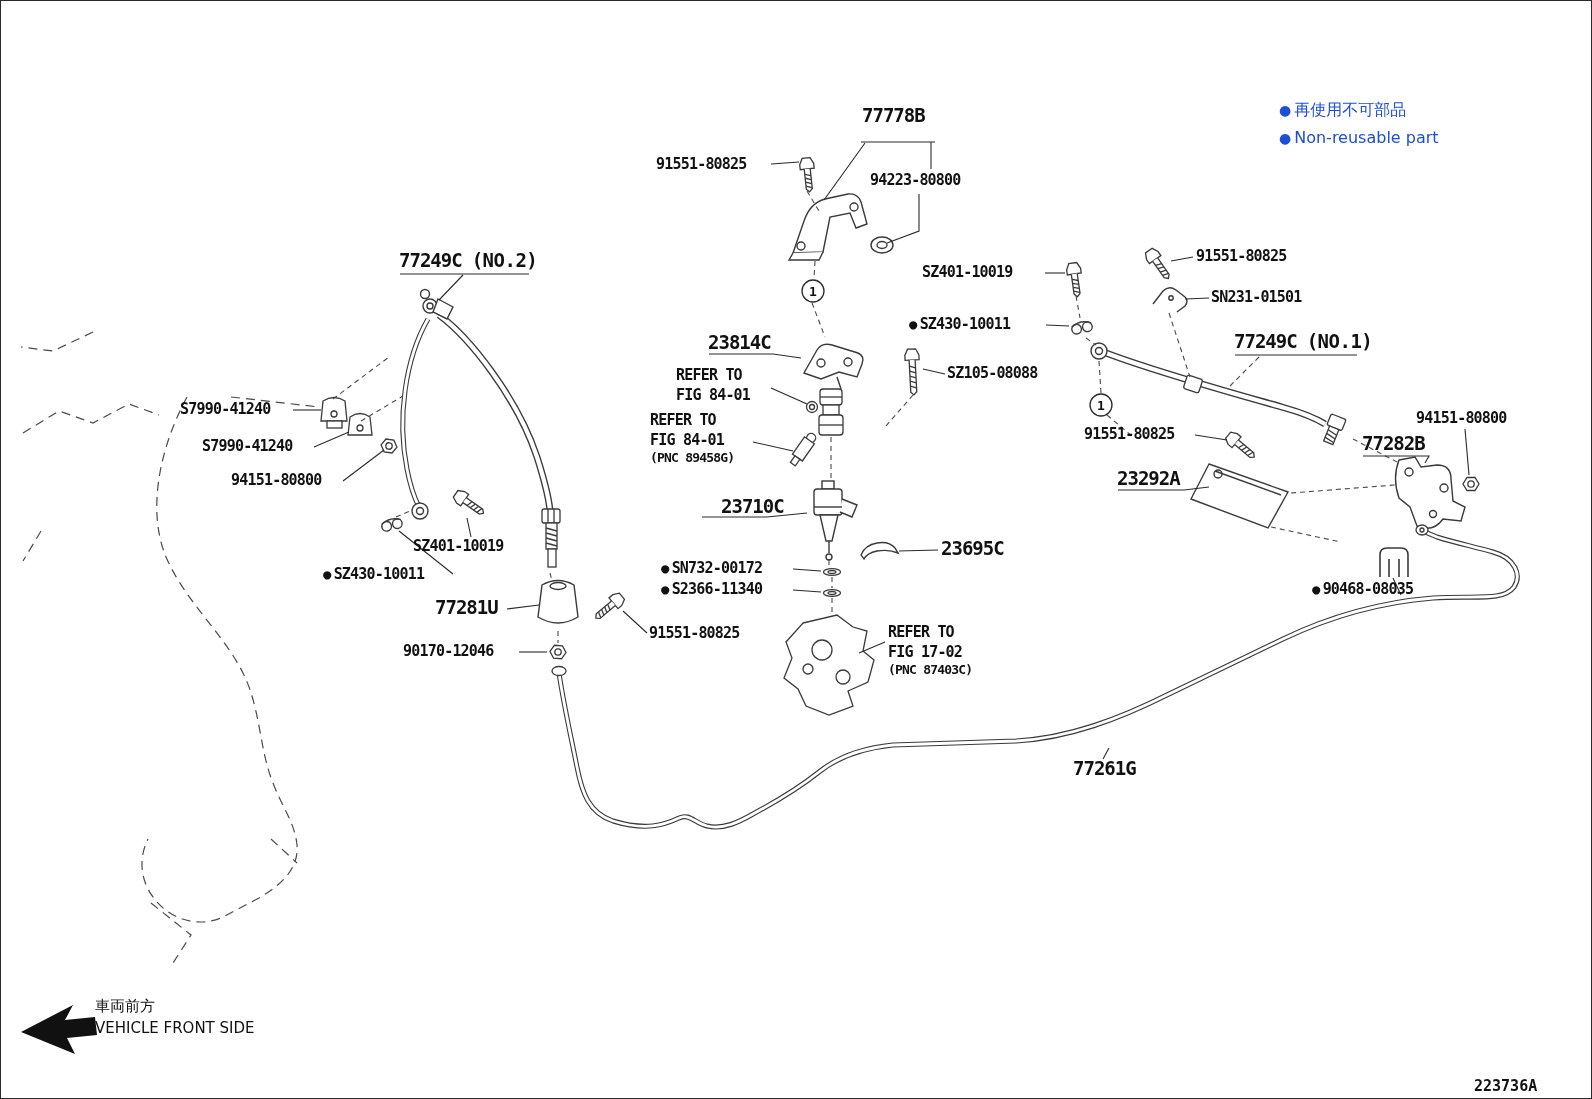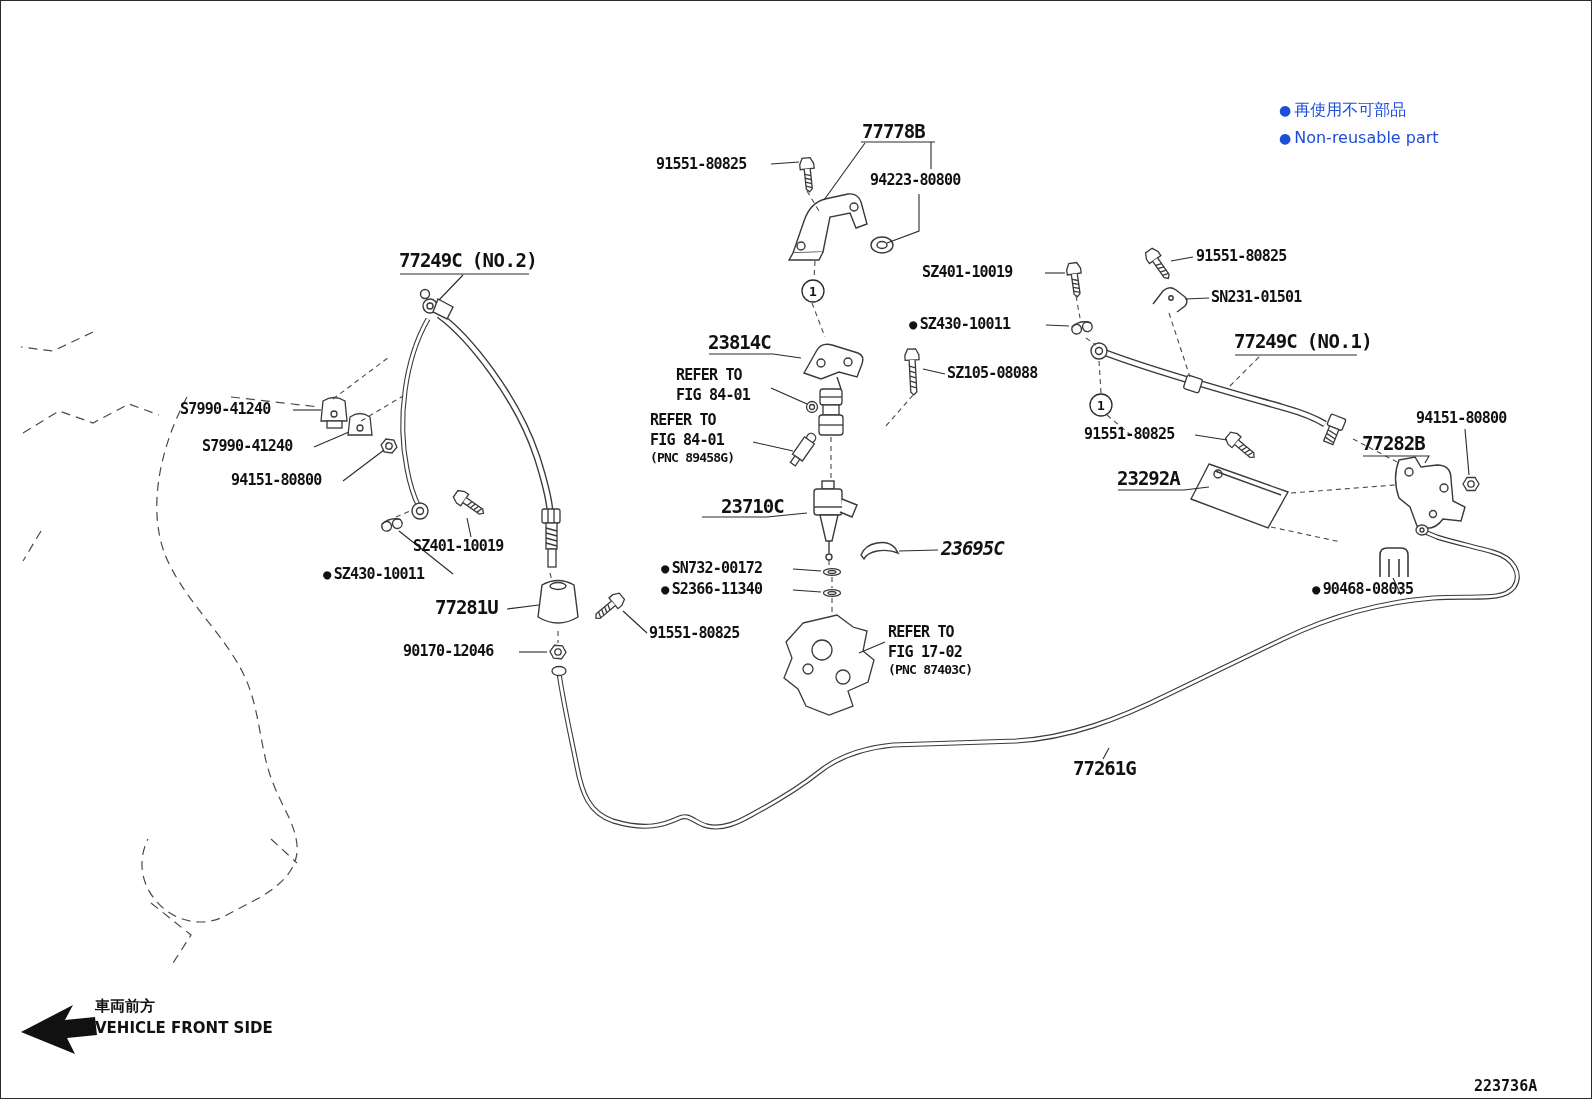--- a/index.html
+++ b/index.html
@@ -21,21 +21,21 @@
     color:#111;white-space:nowrap;line-height:1.15;
   }
   .major{font-size:19px;letter-spacing:-1px;}
   .suffix{font-size:19px;font-weight:bold;letter-spacing:-0.5px;margin-left:10px;}
   .small{font-size:13px;}
   .bullet{display:inline-block;margin-right:3px;font-size:14px;}
   .refer div{line-height:1.3;}
   .legend{position:absolute;font-family:"DejaVu Sans","Liberation Sans",sans-serif;
     font-size:16px;color:#1d4ed8;white-space:nowrap;}
   .footer{position:absolute;font-family:"DejaVu Sans","Liberation Sans",sans-serif;
-    font-size:15px;color:#111;white-space:nowrap;font-weight:bold;}
+    font-size:15px;color:#111;white-space:nowrap;}
   .drawno{position:absolute;font-family:"DejaVu Sans Mono","Liberation Mono",monospace;
     font-size:15px;font-weight:bold;color:#111;}
 </style>
 </head>
 <body>
 
 <div class="page">
 
 <svg width="1592" height="1099" viewBox="0 0 1592 1099">
 
@@ -317,21 +317,21 @@
   </g>
   <g>
     <circle cx="1100" cy="404" r="11" fill="#fff" stroke="#2a2a2a" stroke-width="1.3"></circle>
     <text x="1100" y="409" text-anchor="middle" font-size="13" font-weight="bold" font-family="DejaVu Sans Mono, monospace" fill="#111">1</text>
   </g>
 
   <polygon points="20,1031 72,1004 64,1019 94,1016 96,1034 66,1037 74,1053" fill="#111"></polygon>
 </svg>
 
 <div class="lbl" style="left:655px;top:155px;">91551-80825</div>
-<div class="lbl major" style="left:861px;top:120px;">77778B</div>
+<div class="lbl major" style="left:861px;top:104px;">77778B</div>
 <div class="lbl" style="left:869px;top:171px;">94223-80800</div>
 
 <div class="lbl major" style="left:398px;top:249px;"><span>77249C</span><span class="suffix">(NO.2)</span></div>
 
 <div class="lbl" style="left:921px;top:263px;">SZ401-10019</div>
 <div class="lbl" style="left:1195px;top:247px;">91551-80825</div>
 <div class="lbl" style="left:1210px;top:288px;">SN231-01501</div>
 
 <div class="lbl" style="left:908px;top:315px;"><span class="bullet">●</span><span>SZ430-10011</span></div>
 
@@ -356,21 +356,21 @@
 <div class="lbl" style="left:201px;top:437px;">S7990-41240</div>
 <div class="lbl" style="left:230px;top:471px;">94151-80800</div>
 
 <div class="lbl" style="left:1083px;top:425px;">91551-80825</div>
 <div class="lbl" style="left:1415px;top:409px;">94151-80800</div>
 <div class="lbl major" style="left:1361px;top:432px;text-align:right;">77282B</div>
 <div class="lbl major" style="left:1116px;top:467px;">23292A</div>
 
 <div class="lbl major" style="left:700px;top:495px;margin-left:20px;">23710C</div>
 <div class="lbl" style="left:412px;top:537px;">SZ401-10019</div>
-<div class="lbl major" style="left:940px;top:537px;font-style:italic;">23695C</div>
+<div class="lbl major" style="left:940px;top:537px;">23695C</div>
 
 <div class="lbl" style="left:322px;top:565px;"><span class="bullet">●</span><span>SZ430-10011</span></div>
 
 <div class="lbl" style="left:660px;top:559px;"><span class="bullet">●</span><span>SN732-00172</span></div>
 <div class="lbl" style="left:660px;top:580px;"><span class="bullet">●</span><span>S2366-11340</span></div>
 
 <div class="lbl major" style="left:434px;top:596px;text-align:right;">77281U</div>
 <div class="lbl" style="left:648px;top:624px;">91551-80825</div>
 
 <div class="lbl refer" style="left:887px;top:622px;">

